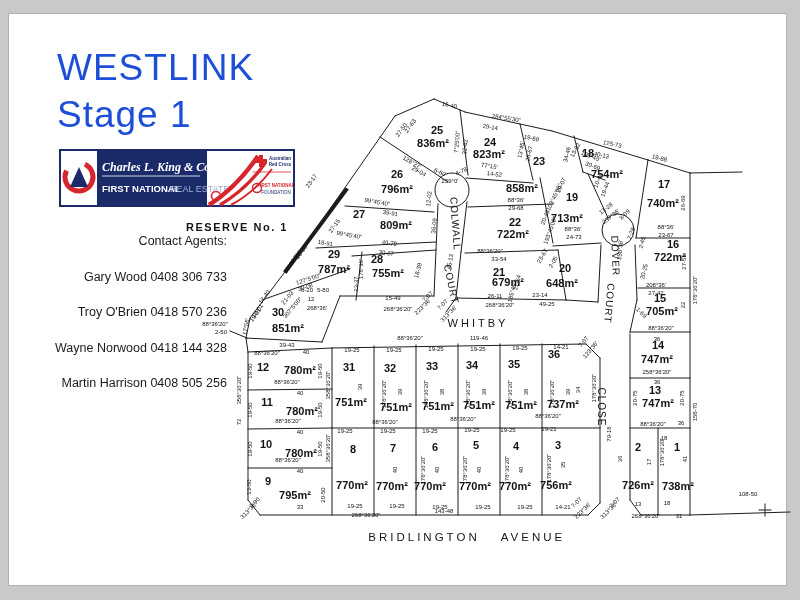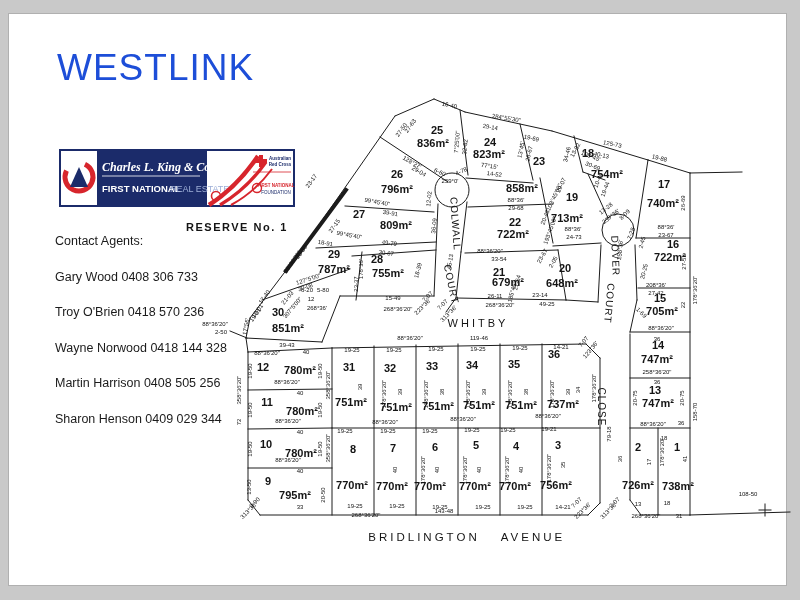--- a/index.html
+++ b/index.html
@@ -4,30 +4,31 @@
 <style>
   html,body{margin:0;padding:0;width:800px;height:600px;background:#c9c9c9;overflow:hidden;
             font-family:"Liberation Sans",sans-serif;}
   #sheet{position:absolute;left:8px;top:13px;width:779px;height:573px;background:#ffffff;
          border:1px solid #b0b0b0;box-sizing:border-box;}
   #plan-svg{position:absolute;left:0;top:0;width:800px;height:600px;}
   #title-block{position:absolute;left:57px;top:44px;color:#1d4ed8;font-size:37px;
                letter-spacing:1px;line-height:47px;font-weight:400;}
   #logo-box{position:absolute;left:59px;top:149px;width:236px;height:58px;border-radius:14px;}
   #contacts{position:absolute;left:55px;top:234px;font-size:12.5px;color:#1b1b1b;}
-  #contacts .line{margin:0 0 21.5px 0;}
+  #contacts .line{margin:0 0 21.5px 0;text-align:right;}
   .svgtext{font-family:"Liberation Sans",sans-serif;}
 </style>
 </head>
 <body>
 
 <div id="sheet"></div>
 
 <div id="title-block">
   <div>WESTLINK</div>
+  <div>Stage 1</div>
 </div>
 
 <div id="logo-box">
   <svg width="236" height="58" viewBox="0 0 236 58" class="svgtext">
     <rect x="1" y="1" width="234" height="56" fill="#ffffff" stroke="#1b2b6a" stroke-width="2"></rect>
 
     <g>
       <circle cx="20" cy="28" r="14" fill="none" stroke="#d7252c" stroke-width="5" stroke-dasharray="66 22" transform="rotate(-65 20 28)"></circle>
       <polygon points="20,18 29,38 11,38" fill="#1b2b6a"></polygon>
     </g>
@@ -57,21 +58,20 @@
     <text x="217" y="45" font-size="4.5" fill="#1b2b6a" text-anchor="middle">FOUNDATION</text>
   </svg>
 </div>
 
 <div id="contacts">
   <div class="line">Contact Agents:</div>
   <div class="line">Gary Wood 0408 306 733</div>
   <div class="line">Troy O'Brien 0418 570 236</div>
   <div class="line">Wayne Norwood 0418 144 328</div>
   <div class="line">Martin Harrison 0408 505 256</div>
-  <div class="line">Sharon Henson 0409 029 344</div>
 </div>
 
 <svg id="plan-svg" viewBox="0 0 800 600" class="svgtext">
     <line x1="248" y1="352" x2="248" y2="500" stroke="#1c1c1c" stroke-width="1" stroke-linecap="square"></line>
     <line x1="248" y1="500" x2="260" y2="515" stroke="#1c1c1c" stroke-width="1" stroke-linecap="square"></line>
     <line x1="260" y1="515" x2="588" y2="515" stroke="#1c1c1c" stroke-width="1" stroke-linecap="square"></line>
     <line x1="588" y1="515" x2="600" y2="503" stroke="#1c1c1c" stroke-width="1" stroke-linecap="square"></line>
     <line x1="600" y1="503" x2="600" y2="358" stroke="#1c1c1c" stroke-width="1" stroke-linecap="square"></line>
     <line x1="600" y1="358" x2="586" y2="344" stroke="#1c1c1c" stroke-width="1" stroke-linecap="square"></line>
     <line x1="630" y1="334" x2="630" y2="500" stroke="#1c1c1c" stroke-width="1" stroke-linecap="square"></line>

